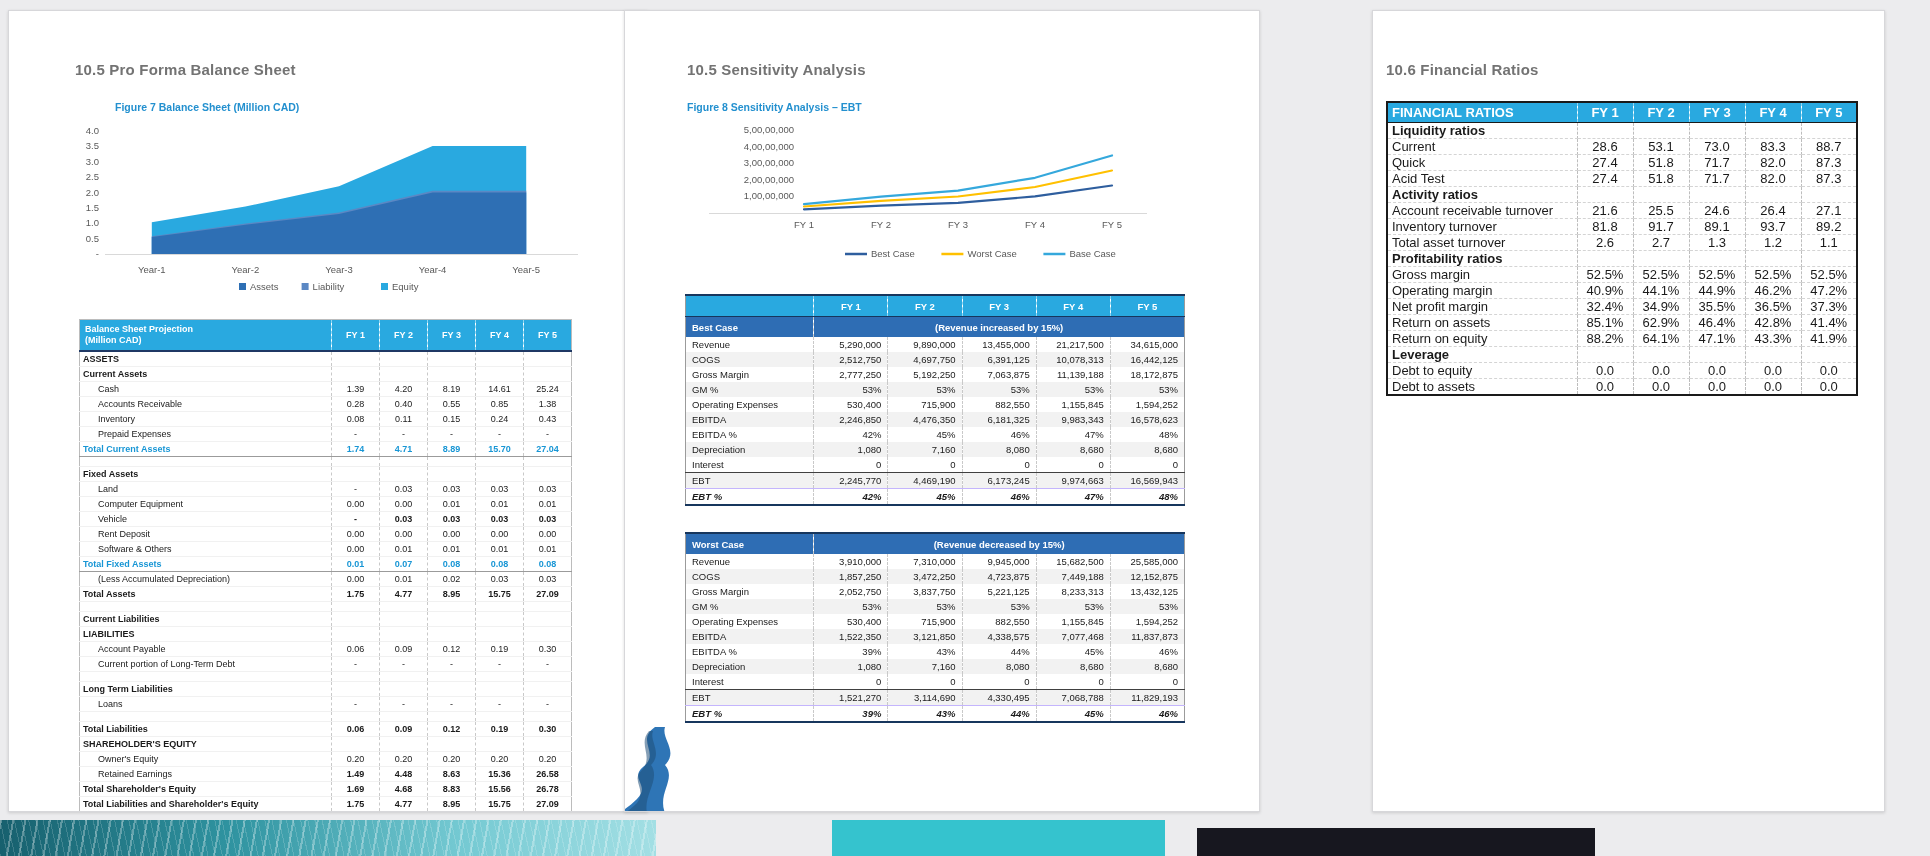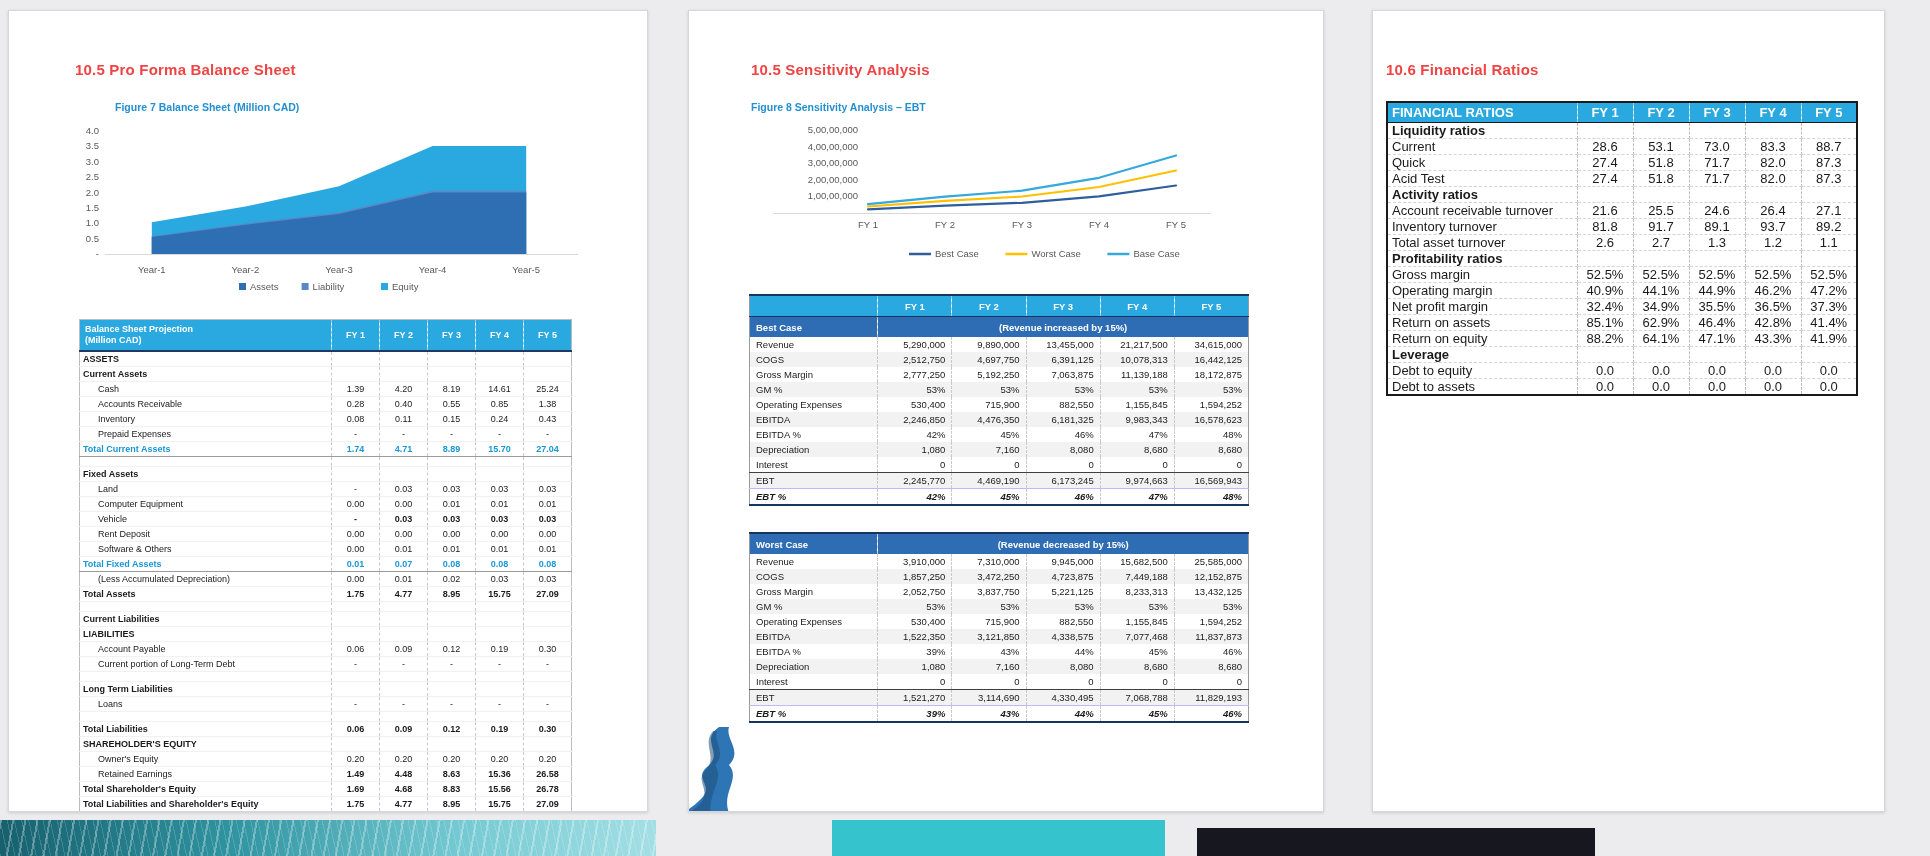--- a/index.html
+++ b/index.html
@@ -7,23 +7,23 @@
     width:1930px;height:856px;overflow:hidden;position:relative;
     background:#ECECEE;
     font-family:"Liberation Sans", sans-serif;
   }
   .page{
     position:absolute;top:10px;height:802px;background:#fff;
     border:1px solid #d7d7da;box-shadow:0 1px 3px rgba(0,0,0,.14);
     overflow:hidden;box-sizing:border-box;
   }
   #p1{left:8px;width:640px;}
-  #p2{left:688px;width:636px;}
+  #p2{left:624px;width:636px;}
   #p3{left:1372px;width:513px;}
-  .h2{position:absolute;top:50px;font-size:15px;font-weight:700;color:#ef4444;letter-spacing:.2px;}
+  .h2{position:absolute;top:50px;font-size:15px;font-weight:700;color:#737373;letter-spacing:.2px;}
   #p1 .h2{left:66px;} #p2 .h2{left:62px;} #p3 .h2{left:13px;}
   .cap{position:absolute;top:90px;font-size:10.5px;font-weight:700;color:#2390CF;}
   #p1 .cap{left:66px;padding-left:40px;} #p2 .cap{left:62px;}
   svg.chart{position:absolute;}
   #chart1{left:44px;top:106px;width:545px;height:185px;}
   #chart2{left:70px;top:105px;width:560px;height:160px;}
   .tick{font-size:9.5px;fill:#595959;font-family:"Liberation Sans",sans-serif;}
 
   table{border-collapse:collapse;table-layout:fixed;position:absolute;background:#fff;}
   td,th{overflow:hidden;white-space:nowrap;font-weight:normal;}

